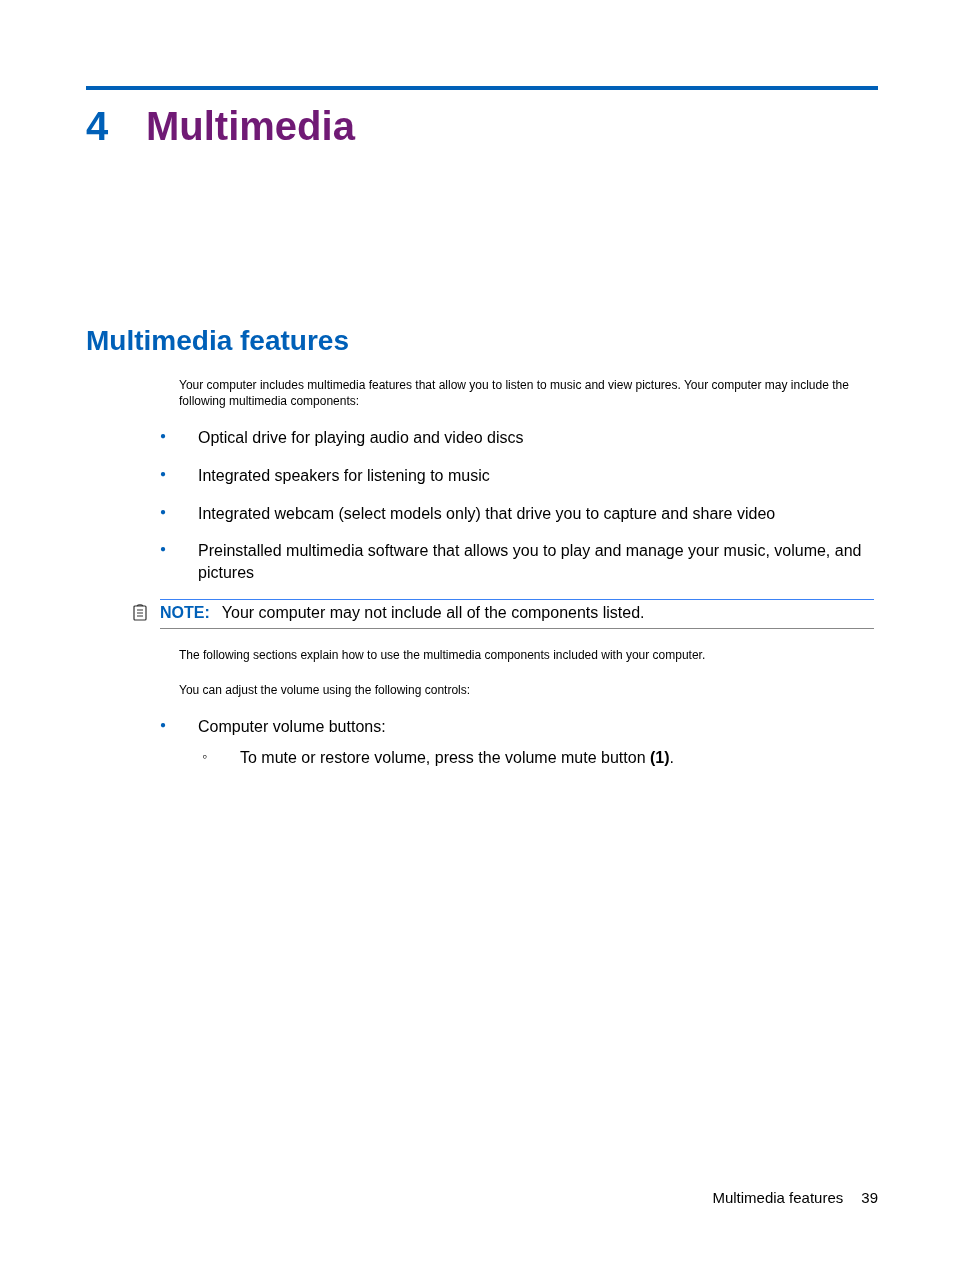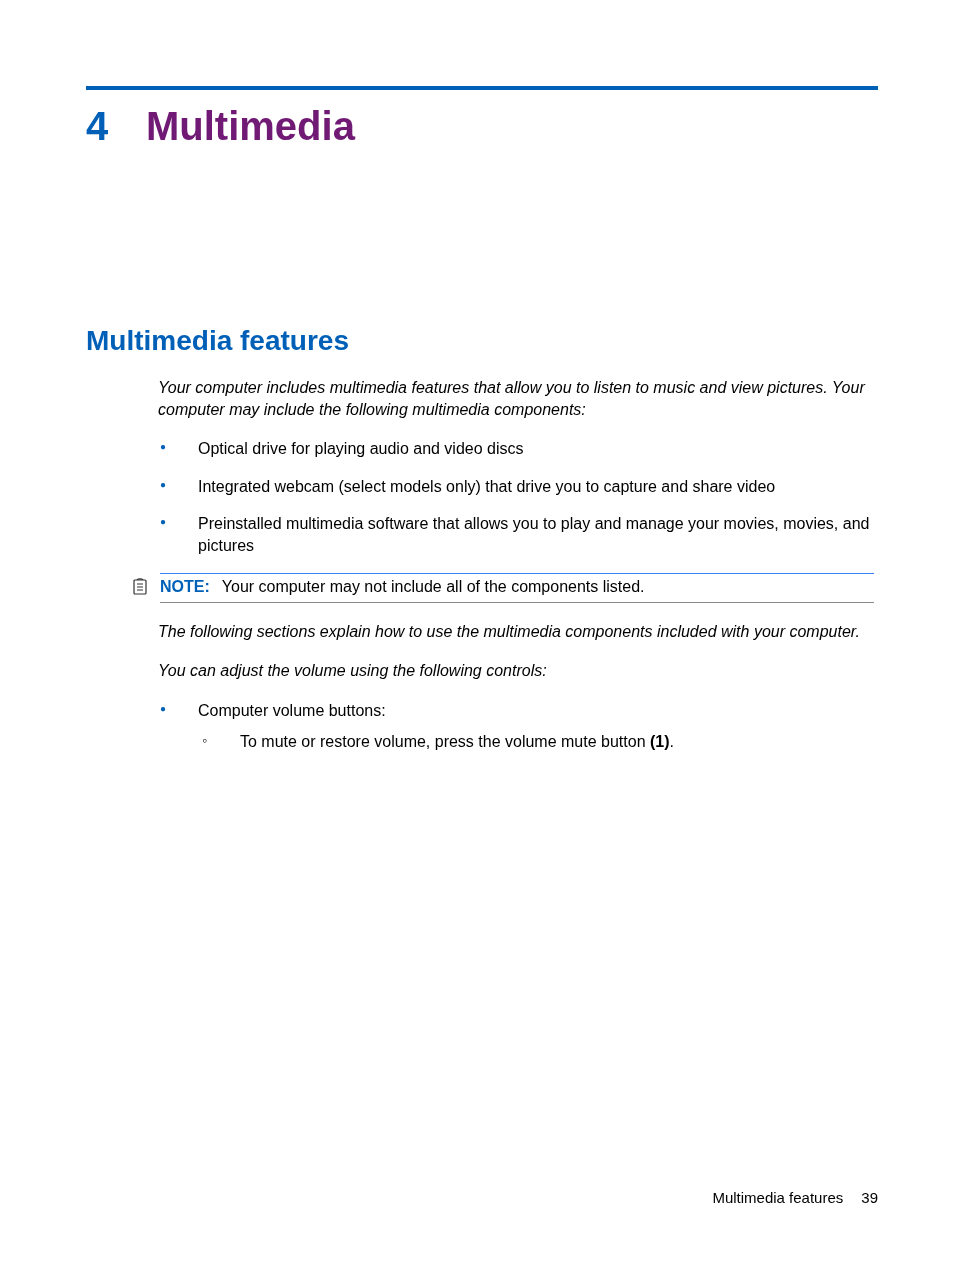--- a/index.html
+++ b/index.html
@@ -3,21 +3,21 @@
 <meta charset="utf-8">
 <style>
   * { box-sizing: border-box; margin: 0; padding: 0; }
   html, body { width: 954px; height: 1270px; background: #fff; font-family: Arial, Helvetica, sans-serif; color: #000; }
   .page { position: relative; width: 954px; height: 1270px; padding: 86px 76px 0 86px; }
   .rule { border-top: 4px solid #0060b8; margin-bottom: 14px; }
   .chapter-row { display: flex; align-items: baseline; }
   .chapter-num { color: #0060b8; font-size: 40px; font-weight: bold; width: 60px; }
   .chapter-title { color: #701a75; font-size: 40px; font-weight: bold; }
   .section-heading { color: #0060b8; font-size: 28px; font-weight: bold; margin-top: 176px; margin-bottom: 20px; }
-  .body-text { font-size: 16px; line-height: 1.35; margin-left: 72px; margin-right: 4px; margin-bottom: 18px; font-style: italic; }
+  .body-text { font-size: 12px; line-height: 1.35; margin-left: 93px; margin-right: 4px; margin-bottom: 18px; }
   ul.bullets { list-style: none; margin-left: 74px; margin-bottom: 6px; }
   ul.bullets > li { position: relative; padding-left: 38px; font-size: 16px; line-height: 1.35; margin-bottom: 16px; }
   ul.bullets > li::before { content: "●"; color: #0060b8; position: absolute; left: 0; top: 2px; font-size: 10px; }
   .note-block { margin-left: 74px; margin-right: 4px; border-top: 1px solid #3b82f6; border-bottom: 1px solid #888; padding: 4px 4px 6px 0; position: relative; margin-bottom: 18px; }
   .note-icon { position: absolute; left: -28px; top: 4px; font-size: 16px; color: #333; }
   .note-label { color: #0060b8; font-weight: bold; font-size: 16px; margin-right: 12px; }
   .note-text { font-size: 16px; }
   .subsection-heading { color: #0060b8; font-size: 22px; font-weight: bold; margin-top: 26px; margin-bottom: 16px; }
   ul.sub-bullets { list-style: none; margin-top: 10px; }
   ul.sub-bullets > li { position: relative; padding-left: 42px; font-size: 16px; line-height: 1.35; margin-bottom: 14px; }
@@ -35,22 +35,23 @@
     <div class="chapter-num">4</div>
     <div class="chapter-title">Multimedia</div>
   </div>
 
   <div class="section-heading">Multimedia features</div>
 
   <p class="body-text">Your computer includes multimedia features that allow you to listen to music and view pictures. Your computer may include the following multimedia components:</p>
 
   <ul class="bullets">
     <li>Optical drive for playing audio and video discs</li>
+    <li>Integrated speakers for listening to music</li>
     <li>Integrated webcam (select models only) that drive you to capture and share video</li>
-    <li>Preinstalled multimedia software that allows you to play and manage your movies, movies, and pictures</li>
+    <li>Preinstalled multimedia software that allows you to play and manage your music, volume, and pictures</li>
   </ul>
 
   <div class="note-block">
     <span class="note-icon">
       <svg width="18" height="18" viewBox="0 0 18 18">
         <rect x="2" y="2" width="12" height="14" rx="1" fill="none" stroke="#333" stroke-width="1.2"></rect>
         <path d="M5 2 C 6 0.5, 10 0.5, 11 2" fill="none" stroke="#333" stroke-width="1.2"></path>
         <line x1="5" y1="6" x2="11" y2="6" stroke="#333" stroke-width="1"></line>
         <line x1="5" y1="9" x2="11" y2="9" stroke="#333" stroke-width="1"></line>
         <line x1="5" y1="12" x2="11" y2="12" stroke="#333" stroke-width="1"></line>

